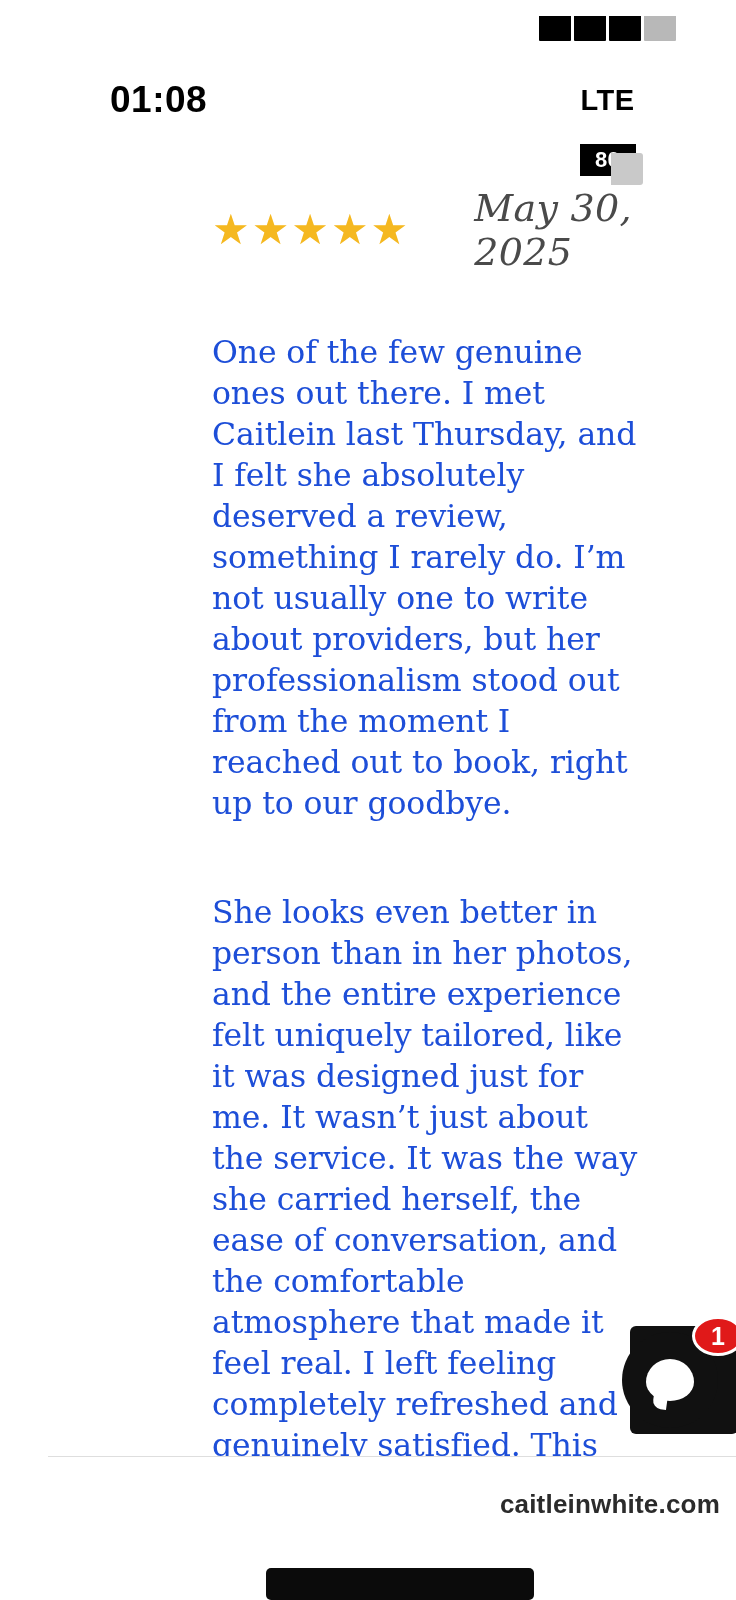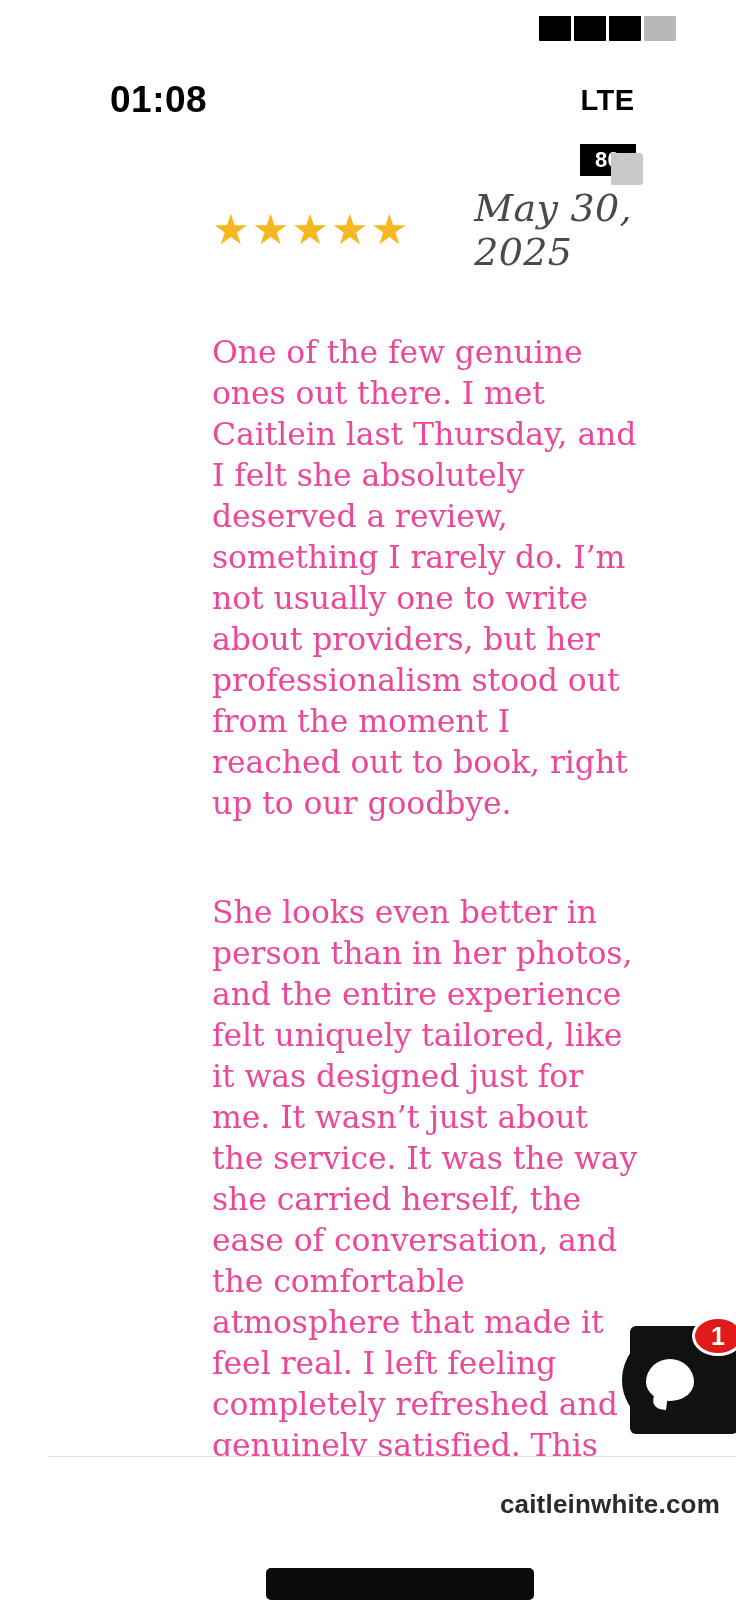--- a/index.html
+++ b/index.html
@@ -117,21 +117,21 @@
     letter-spacing: 0.3px;
   }
 
   .review-body {
     padding: 20px 60px 0 118px;
   }
   .review-body p {
     font-family: "DejaVu Serif", serif;
     font-size: 31.5px;
     line-height: 41px;
-    color: #ec4899;
+    color: #1d4ed8;
     letter-spacing: -0.1px;
   }
   .review-body p + p { margin-top: 36px; }
 
   .show-less {
     font-family: "DejaVu Serif", serif;
     font-size: 29px;
     font-weight: 700;
     color: #1c1c1c;
     padding: 6px 0 0 135px;

